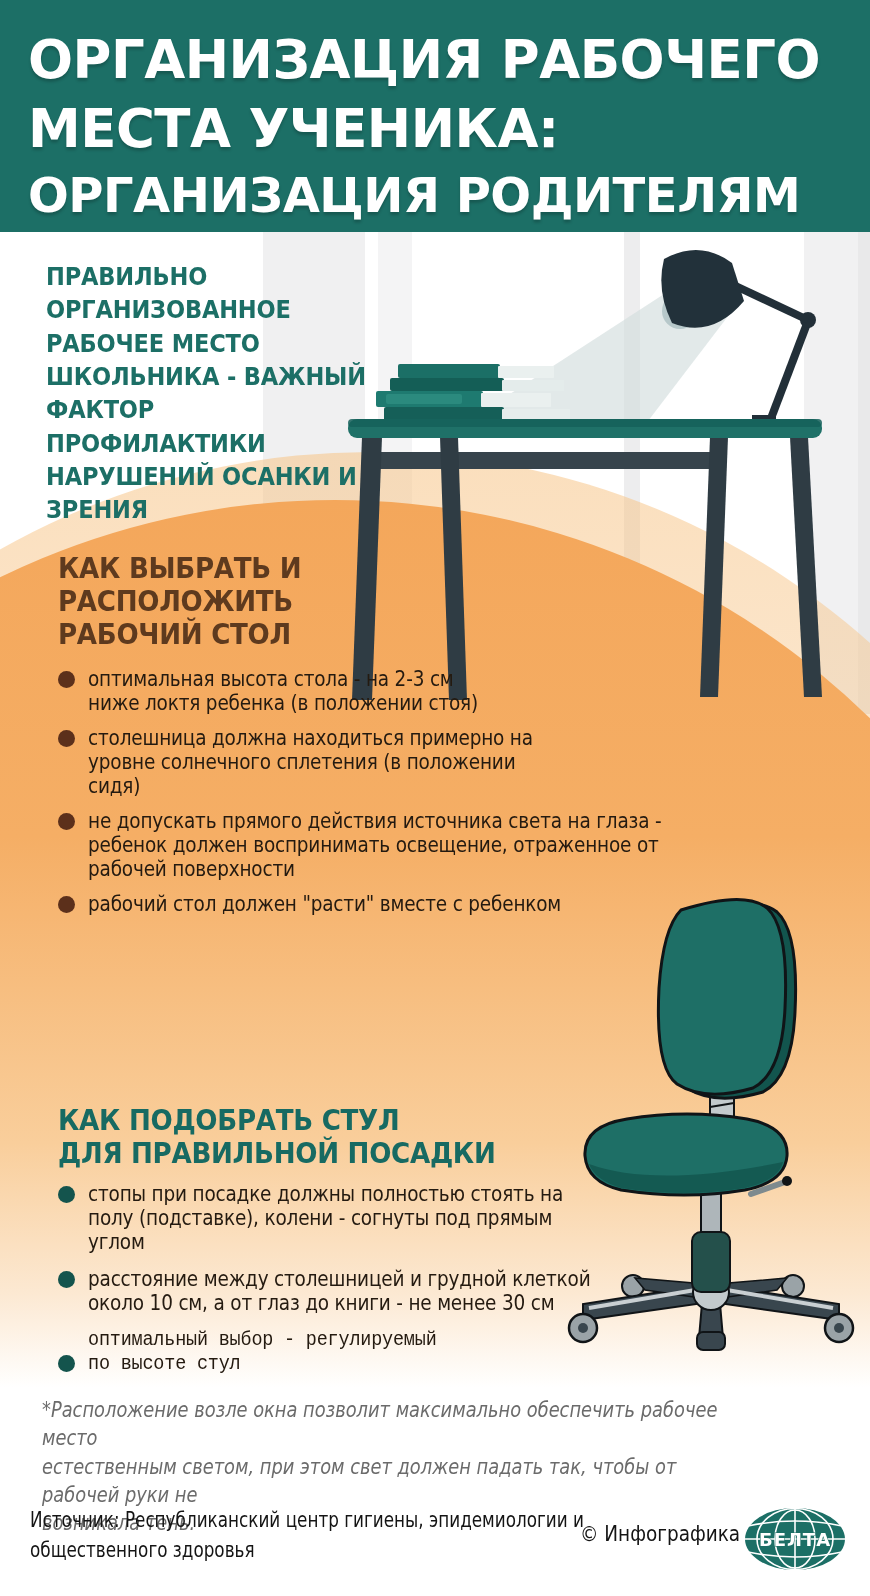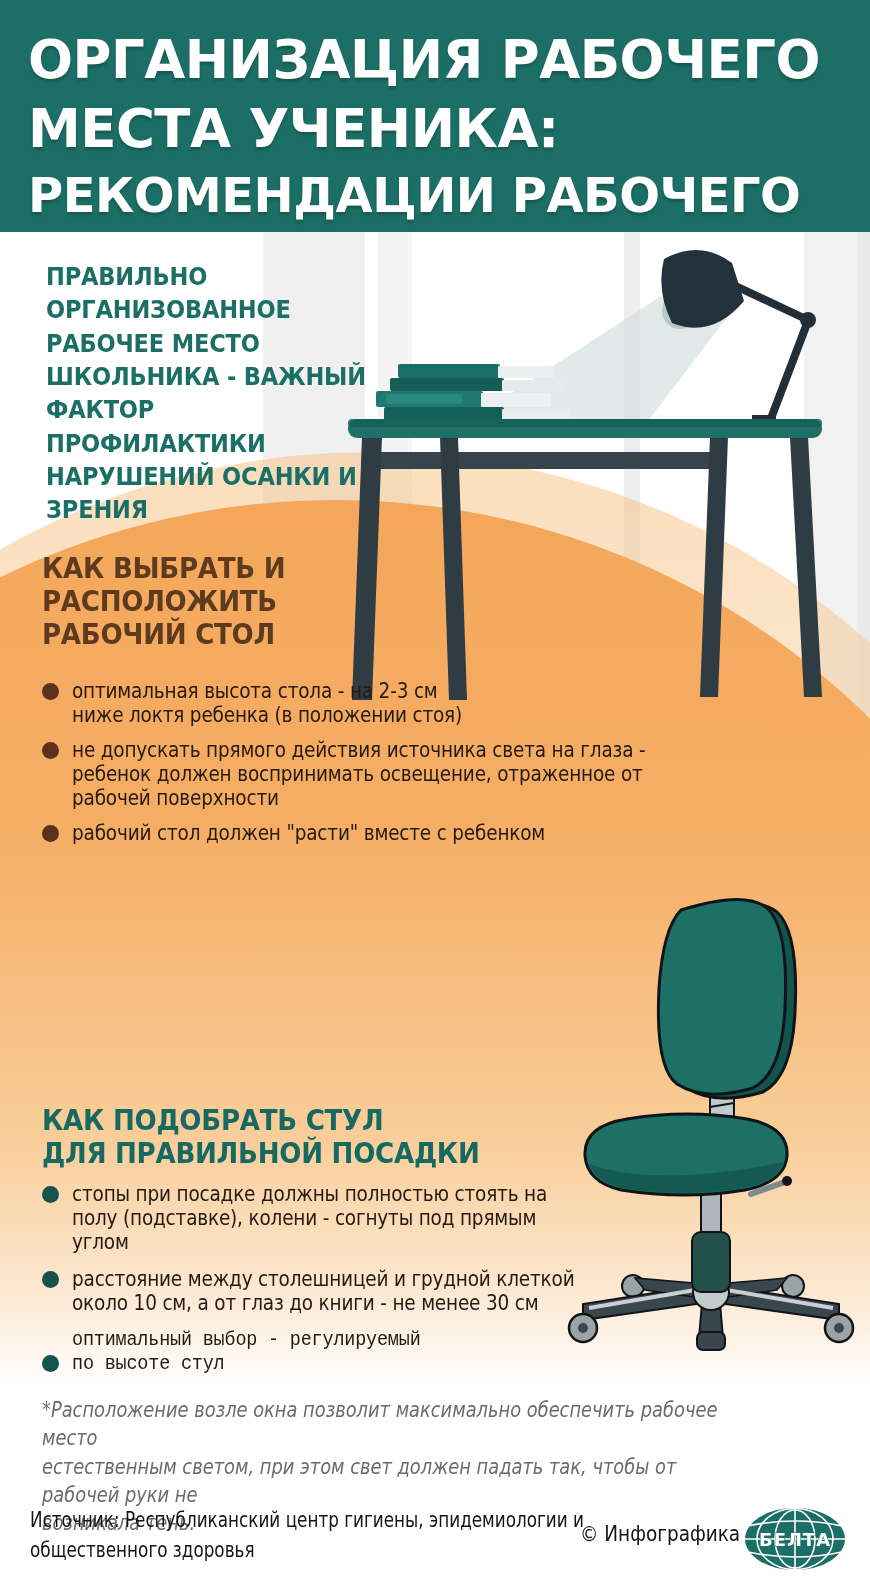--- a/index.html
+++ b/index.html
@@ -39,30 +39,30 @@
   }
   
   .desk-svg{position:absolute;left:340px;top:243px;width:530px;height:472px;}
   .chair-svg{position:absolute;left:555px;top:888px;width:315px;height:470px;}
   
   .intro{
     position:absolute;left:46px;top:260px;width:360px;
     color:#1C6F66;font-size:24.5px;font-weight:700;line-height:1.36;
     white-space:pre-line;transform:scaleX(0.92);transform-origin:0 0;letter-spacing:-0.2px;
   }
-  .sec{position:absolute;left:42px;}
+  .sec{position:absolute;left:58px;}
   .sec-desk{top:552px;width:720px;}
   .sec-chair{top:1104px;width:640px;}
   .sec h2{
     margin:0;font-size:27.5px;font-weight:700;line-height:1.20;letter-spacing:-0.3px;
     white-space:pre-line;transform:scaleX(0.95);transform-origin:0 0;
   }
   .sec-desk h2{color:#5E3A1E;}
   .sec-chair h2{color:#176A62;}
-  .bullets{display:flex;flex-direction:column;gap:11px;margin-top:28px;}
+  .bullets{display:flex;flex-direction:column;gap:11px;margin-top:16px;}
   .sec-chair .bullets{margin-top:12px;gap:13px;}
   .bullet{display:flex;gap:13px;}
   .dot{width:17px;height:17px;border-radius:50%;flex:0 0 17px;margin-top:4px;}
   .sec-desk .dot{background:#5C301B;}
   .sec-chair .dot{background:#14544D;}
   .bullet .txt{
     font-size:20.5px;line-height:24px;color:#241A10;white-space:pre-line;
     transform:scaleX(0.90);transform-origin:0 0;letter-spacing:-0.2px;
   }
   .sec-chair .bullet:last-child{align-items:flex-end;font-family:Liberation Mono, monospace;}
@@ -170,21 +170,21 @@
       <line x1="196" y1="306" x2="230" y2="294" stroke="#7E8A8E" stroke-width="6" stroke-linecap="round"></line>
       <circle cx="232" cy="293" r="5" fill="#101417"></circle>
       <path d="M30,268 Q28,238 72,231 Q132,221 192,231 Q234,239 232,268 Q230,294 190,302 Q130,312 66,302 Q32,294 30,268 Z" fill="#1E6F66" stroke="#101417" stroke-width="3"></path>
       <path d="M34,276 Q100,300 228,274 Q224,292 190,300 Q130,310 66,300 Q40,292 34,276 Z" fill="#145A52" stroke="none"></path>
     </g>
   </svg>
 
   <header class="header">
     <div class="title">ОРГАНИЗАЦИЯ РАБОЧЕГО
 МЕСТА УЧЕНИКА:</div>
-    <div class="subtitle">РЕКОМЕНДАЦИИ РАБОЧЕГО</div>
+    <div class="subtitle">ОРГАНИЗАЦИЯ РОДИТЕЛЯМ</div>
   </header>
 
   <div class="intro">ПРАВИЛЬНО
 ОРГАНИЗОВАННОЕ
 РАБОЧЕЕ МЕСТО
 ШКОЛЬНИКА - ВАЖНЫЙ
 ФАКТОР ПРОФИЛАКТИКИ
 НАРУШЕНИЙ ОСАНКИ И
 ЗРЕНИЯ</div>
 
@@ -193,20 +193,26 @@
 РАСПОЛОЖИТЬ
 РАБОЧИЙ СТОЛ</h2>
     <div class="bullets">
 
         <div class="bullet">
           <span class="dot"></span>
           <div class="txt">оптимальная высота стола - на 2-3 см
 ниже локтя ребенка (в положении стоя)</div>
         </div>
 
+        <div class="bullet">
+          <span class="dot"></span>
+          <div class="txt">столешница должна находиться примерно на
+уровне солнечного сплетения (в положении
+сидя)</div>
+        </div>
 
 
 
         <div class="bullet">
           <span class="dot"></span>
           <div class="txt">не допускать прямого действия источника света на глаза -
 ребенок должен воспринимать освещение, отраженное от
 рабочей поверхности</div>
         </div>
 

